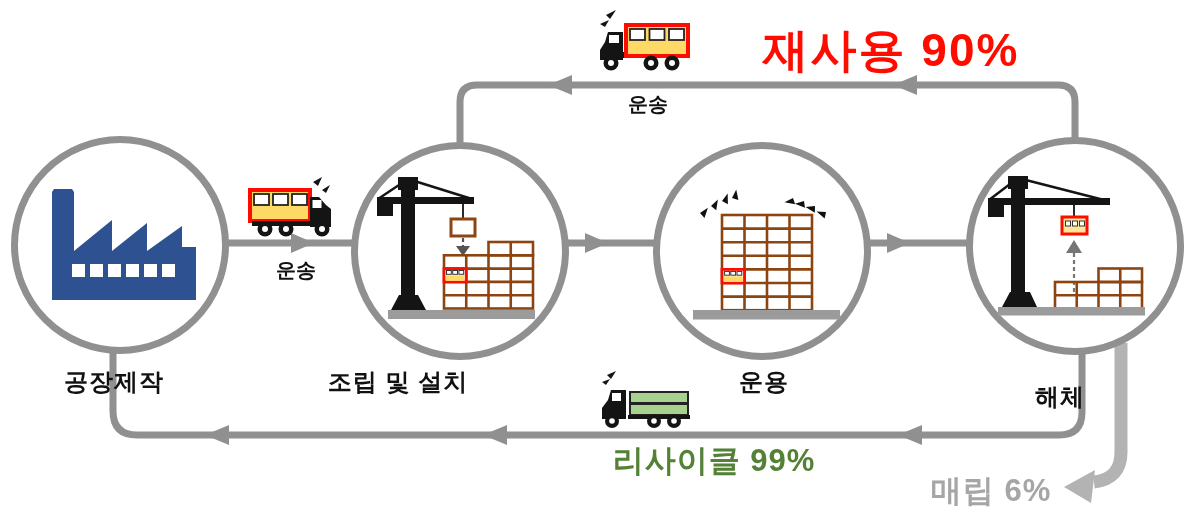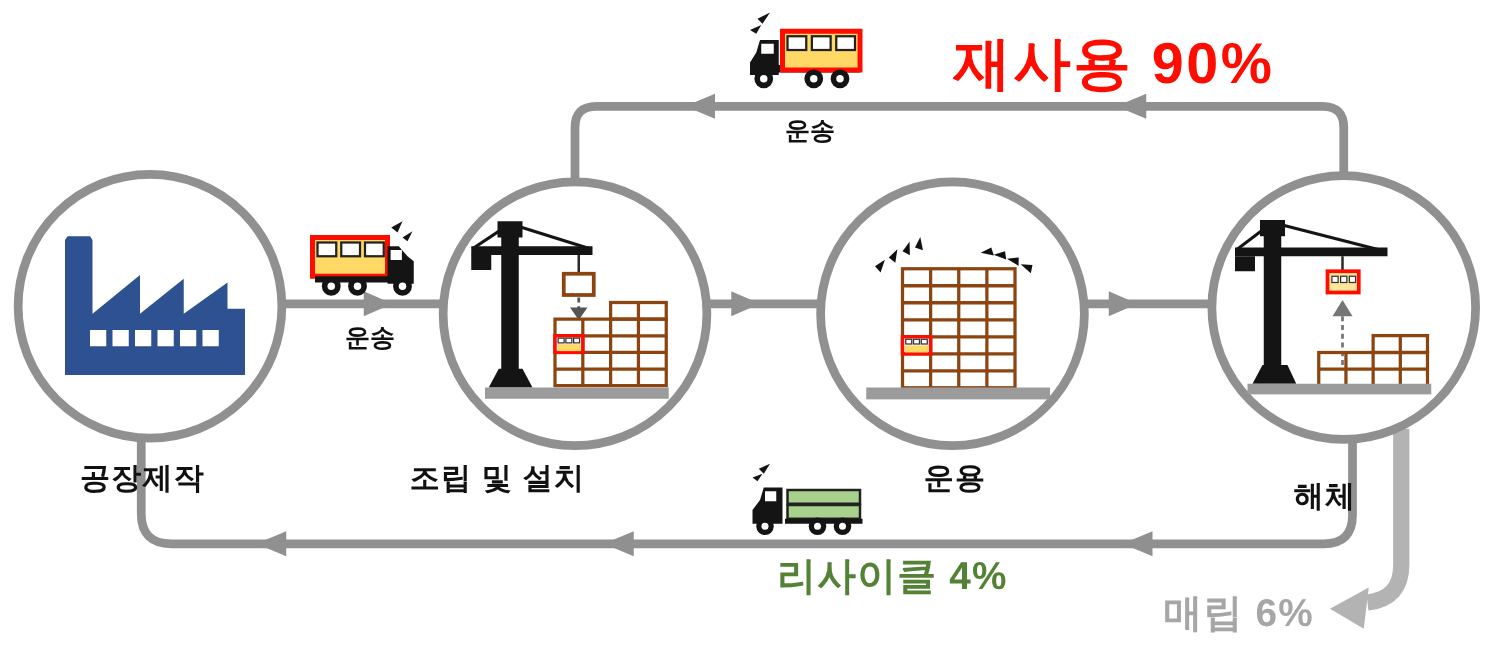--- a/index.html
+++ b/index.html
@@ -258,20 +258,20 @@
           <circle class="hub" cx="56" cy="51" r="2.8"></circle>
         <circle class="blk" cx="76" cy="51" r="7"></circle>
           <circle class="hub" cx="76" cy="51" r="2.8"></circle>
       </g>
     </svg>
   </div>
 
   <div class="lbl reuse-lbl layer" style="left:891px;top:20px;">재사용 90%</div>
   <div class="lbl transport-lbl layer" style="left:648px;top:91px;">운송</div>
   <div class="lbl transport-lbl layer" style="left:296px;top:257px;">운송</div>
-  <div class="lbl recycle-lbl layer" style="left:714px;top:440px;">리사이클 4%</div>
+  <div class="lbl recycle-lbl layer" style="left:714px;top:440px;">리사이클 99%</div>
   <div class="lbl landfill-lbl layer" style="left:991px;top:470px;">매립 6%</div>
 
   <div class="lbl stage-lbl layer" style="left:398px;top:366px;">조립 및 설치</div>
   <div class="lbl stage-lbl layer" style="left:114px;top:366px;">공장제작</div>
   <div class="lbl stage-lbl layer" style="left:764px;top:366px;text-align:center;">운용</div>
   <div class="lbl stage-lbl layer" style="left:1060px;top:364px;margin-top:17px;">해체</div>
 </div>
 
 </body></html>

